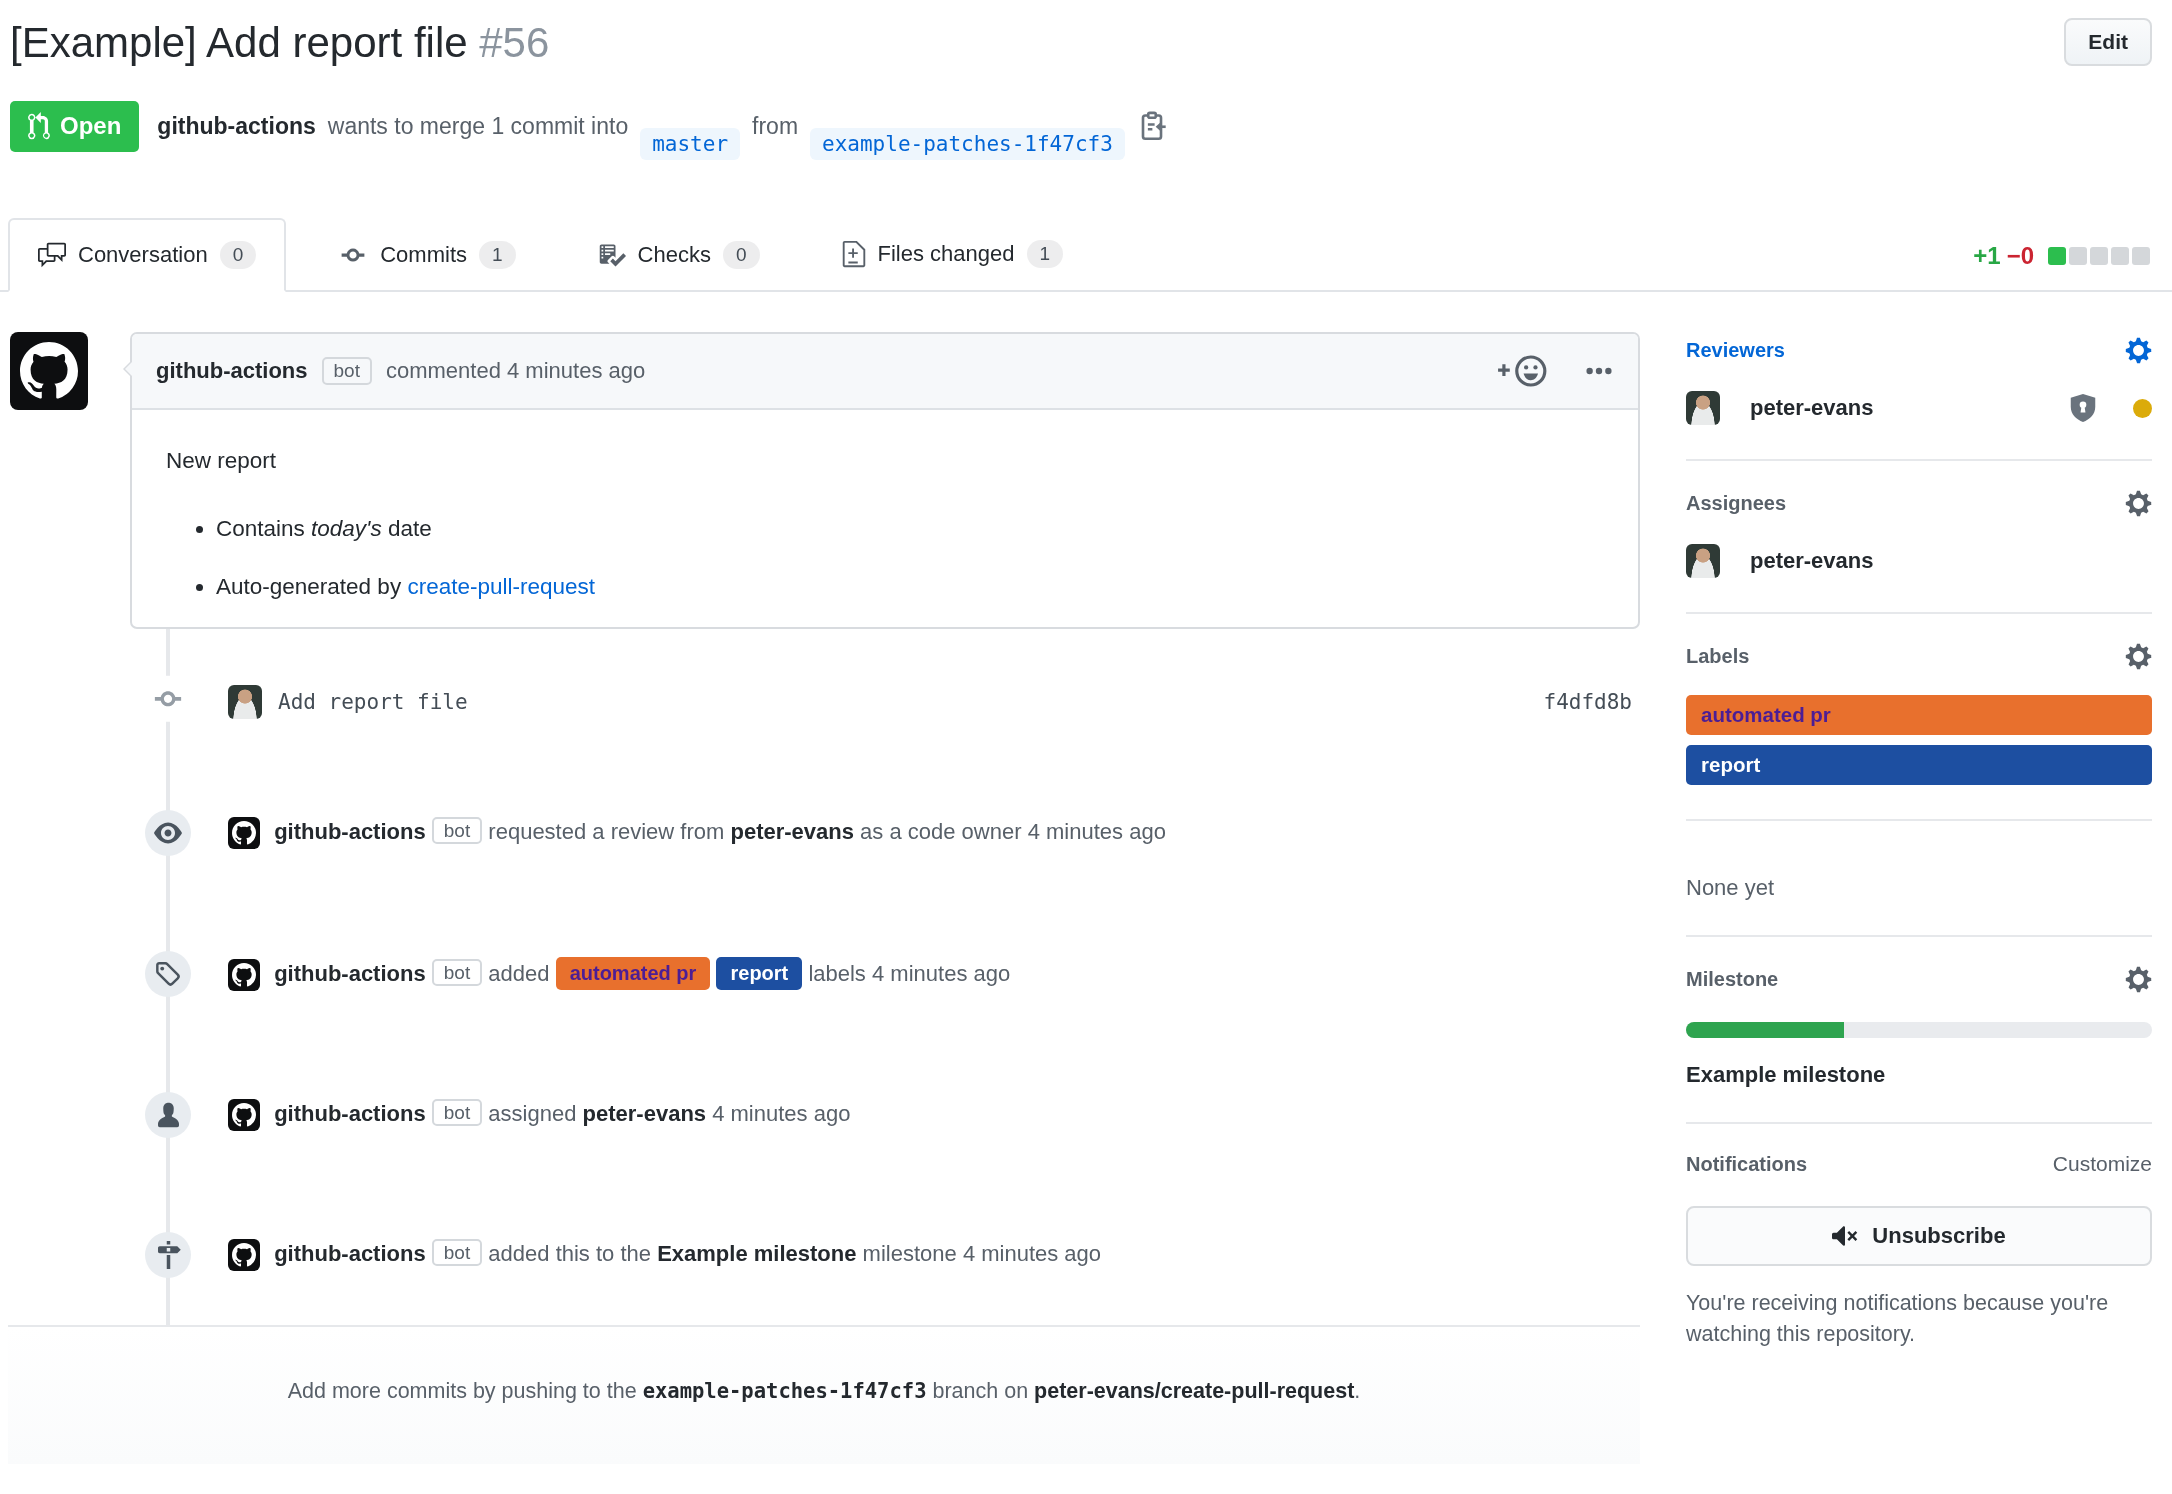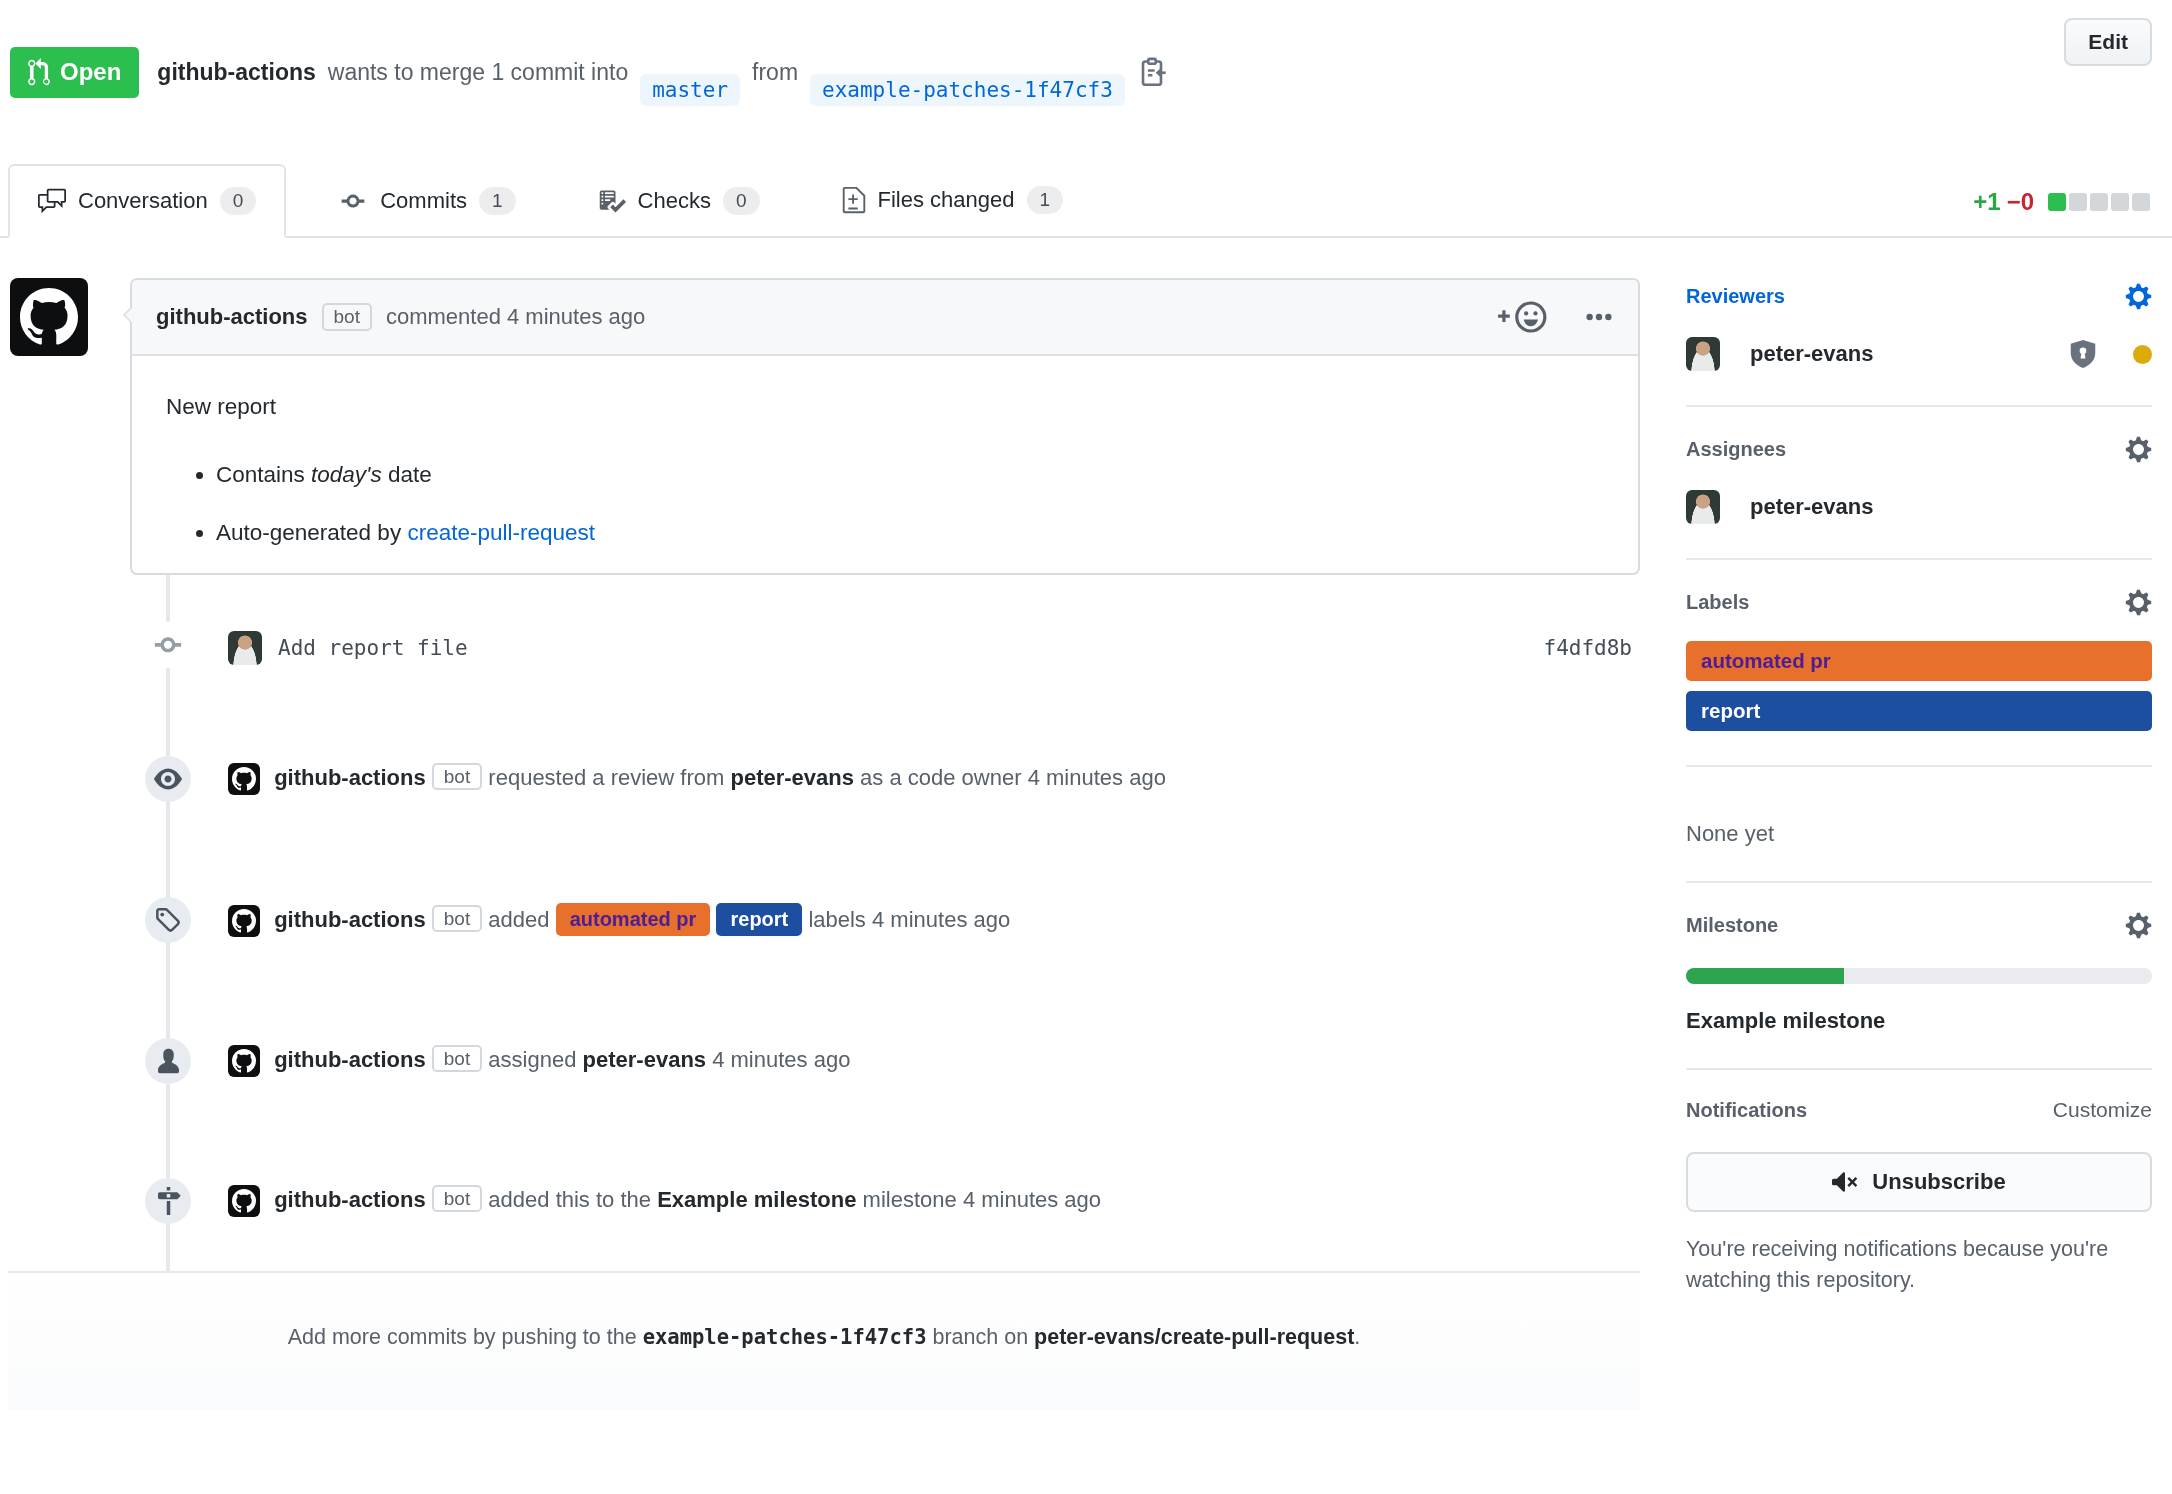--- a/index.html
+++ b/index.html
@@ -138,20 +138,21 @@
     font-size:22px; font-weight:700; color:#24292e; cursor:pointer;
     font-family:"Liberation Sans","DejaVu Sans",sans-serif; }
   .notif-caption { margin-top:22px; font-size:21.5px; line-height:1.45; color:#586069; }
 </style>
 </head>
 <body>
 
 <div id="app">
 
   <div class="pr-header">
+    <h1 class="pr-title"><span>[Example] Add report file</span> <span class="pr-number">#56</span></h1>
     <button class="edit-btn">Edit</button>
 
     <div class="status-row">
       <span class="state-badge">
         <svg viewBox="0 0 12 16" fill="currentColor">
             <path d="M11 11.28V5c-.003-.78-.32-1.45-.85-1.98C9.62 2.49 8.95 2.17 8.17 2.17H7V0L4 3l3 3V4h1.17c.28 0 .5.1.71.31.2.2.3.43.31.71v6.26A1.993 1.993 0 0 0 10 15a1.993 1.993 0 0 0 1-3.72zm-1 2.92c-.66 0-1.2-.55-1.2-1.2 0-.65.55-1.2 1.2-1.2.65 0 1.2.55 1.2 1.2 0 .65-.55 1.2-1.2 1.2zM4 3c0-1.11-.89-2-2-2a1.993 1.993 0 0 0-1 3.72v6.56A1.993 1.993 0 0 0 2 15a1.993 1.993 0 0 0 1-3.72V4.72c.59-.34 1-.98 1-1.72zm-.8 10c0 .66-.55 1.2-1.2 1.2-.65 0-1.2-.55-1.2-1.2 0-.65.55-1.2 1.2-1.2.65 0 1.2.55 1.2 1.2zM2 4.2C1.34 4.2.8 3.65.8 3c0-.65.55-1.2 1.2-1.2.65 0 1.2.55 1.2 1.2 0 .65-.55 1.2-1.2 1.2z"></path>
           </svg>
         <span>Open</span>
       </span>
       <span class="status-line">

